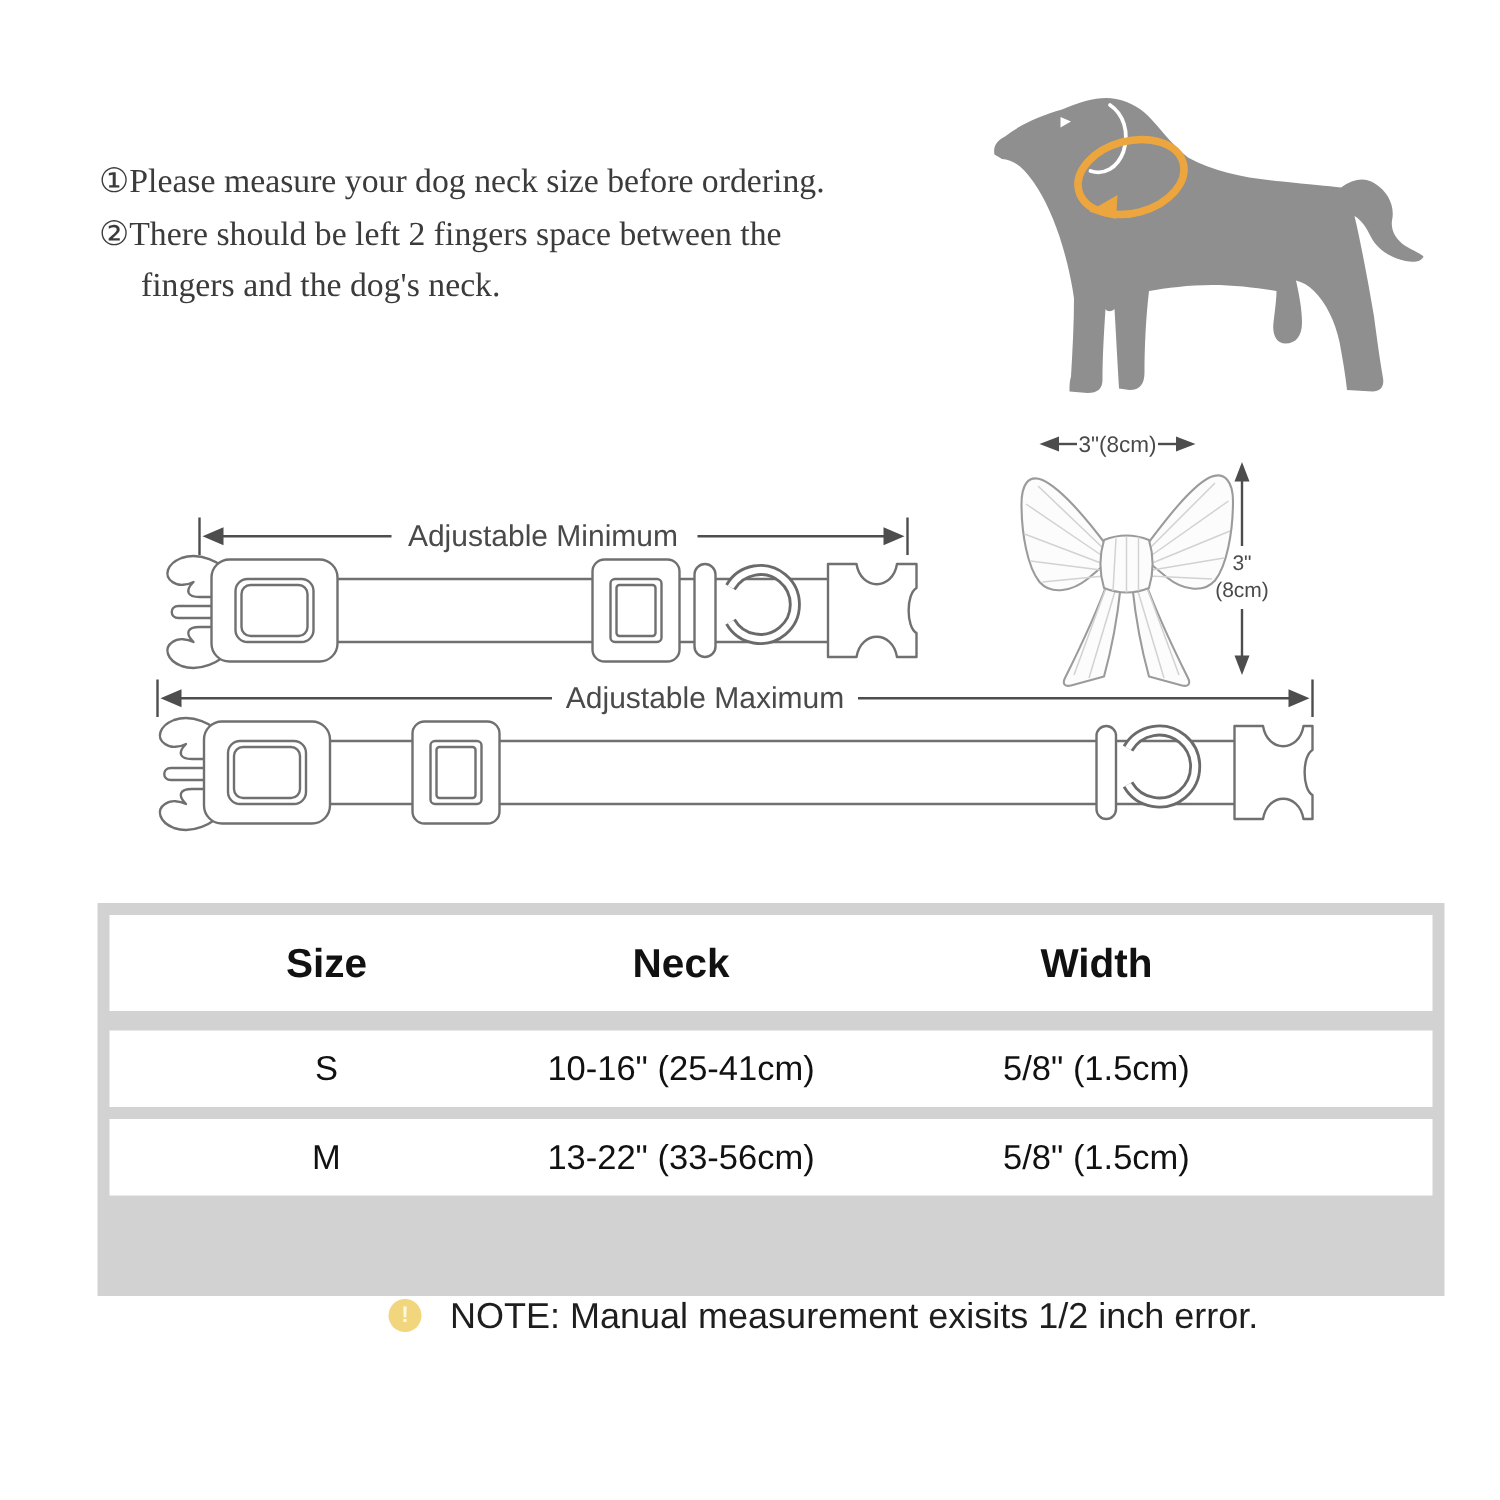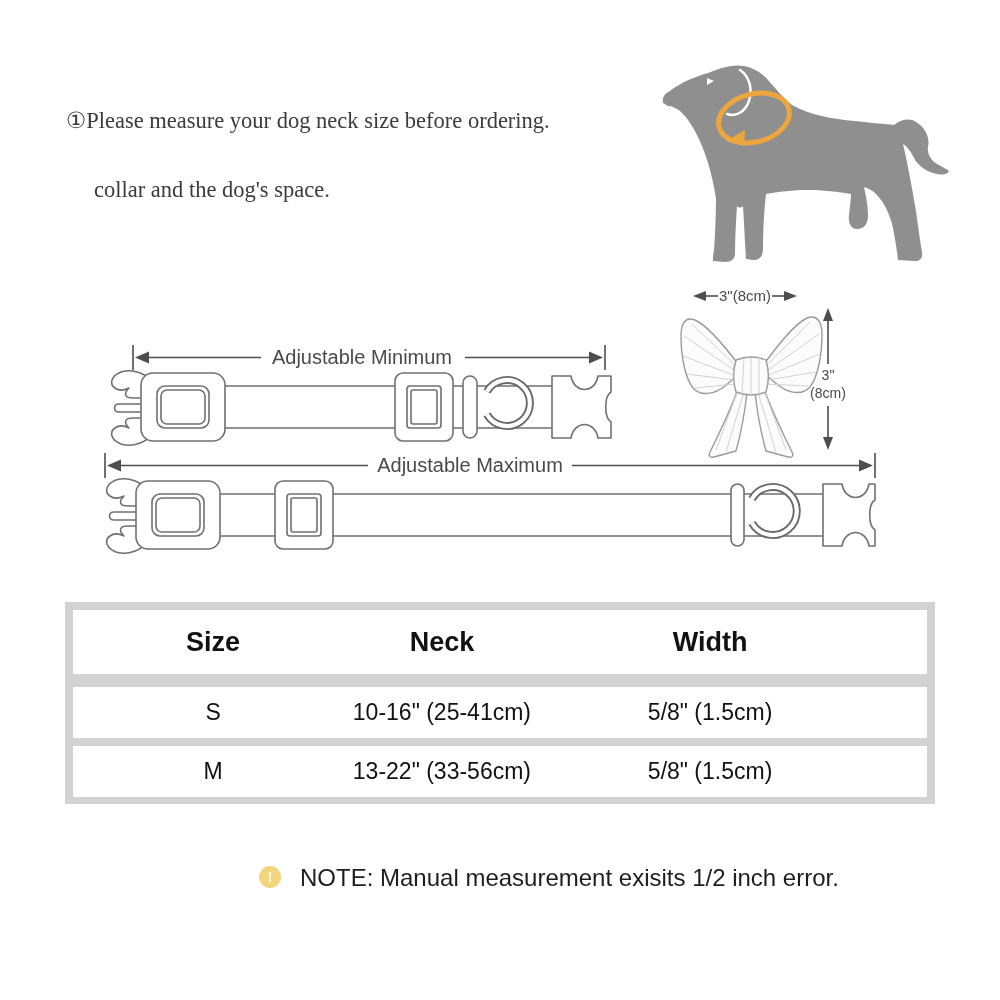--- a/index.html
+++ b/index.html
@@ -16,43 +16,43 @@
   svg text{font-family:"Liberation Sans","DejaVu Sans",sans-serif;fill:#4a4a4a;}
   .dim-line{stroke:#4d4d4d;stroke-width:1.6;fill:none;}
   .dim-head{fill:#4d4d4d;stroke:none;}
   .hw{stroke:#707070;stroke-width:1.6;fill:#ffffff;stroke-linejoin:round;}
   .hw-line{stroke:#707070;stroke-width:1.6;fill:none;}
   .ring-outer{stroke:#6a6a6a;stroke-width:8;fill:none;}
   .ring-inner{stroke:#ffffff;stroke-width:4.2;fill:none;}
   .bow{stroke:#9b9b9b;stroke-width:1.4;fill:#fcfcfc;stroke-linejoin:round;}
   .bow-rib{stroke:#d2d2d2;stroke-width:1;fill:none;}
   
-  .size-table{position:absolute;left:65px;top:602px;width:870px;height:202px;background:#d2d2d2;}
+  .size-table{position:absolute;left:65px;top:602px;width:870px;height:262px;background:#d2d2d2;padding-left:28px;}
   .trow{position:absolute;left:8px;right:8px;background:#ffffff;}
   .trow.header{top:8px;height:64px;font-size:27px;font-weight:700;color:#111;}
   .trow.r1{top:85px;height:51px;font-size:23px;color:#111;}
   .trow.r2{top:144px;height:51px;font-size:23px;color:#111;}
   .tcell{position:absolute;transform:translateX(-50%);white-space:nowrap;}
   .header .tcell{line-height:64px;}
   .r1 .tcell,.r2 .tcell{line-height:51px;}
   .c1{left:16.4%;} .c2{left:43.2%;} .c3{left:74.6%;}
   
   .note-icon{position:absolute;left:259px;top:866px;width:22px;height:22px;border-radius:50%;
     background:#f2d67d;color:#fdf8e6;font-size:15px;font-weight:700;text-align:center;line-height:22px;}
   .note-text{position:absolute;left:300px;top:864px;font-size:24px;color:#1e1e1e;white-space:nowrap;}
 </style>
 </head>
 <body>
 
 <div id="canvas">
 
   <div class="instructions">
     <span>①Please measure your dog neck size before ordering.</span><br>
-    <br>
-    <span class="indent">collar and the dog's space.</span>
+    <span>②There should be left 2 fingers space between the</span><br>
+    <span class="indent">fingers and the dog's neck.</span>
   </div>
 
   <svg style="left:650px;top:45px;" width="300" height="230" viewBox="0 0 300 230">
     <path fill="#8f8f8f" d="
       M 20,46
       C 30,38 44,32 58,28
       C 72,22 84,19 94,21
       C 104,23 112,28 118,35
       C 126,44 134,54 142,60
       C 160,70 182,74 205,76

